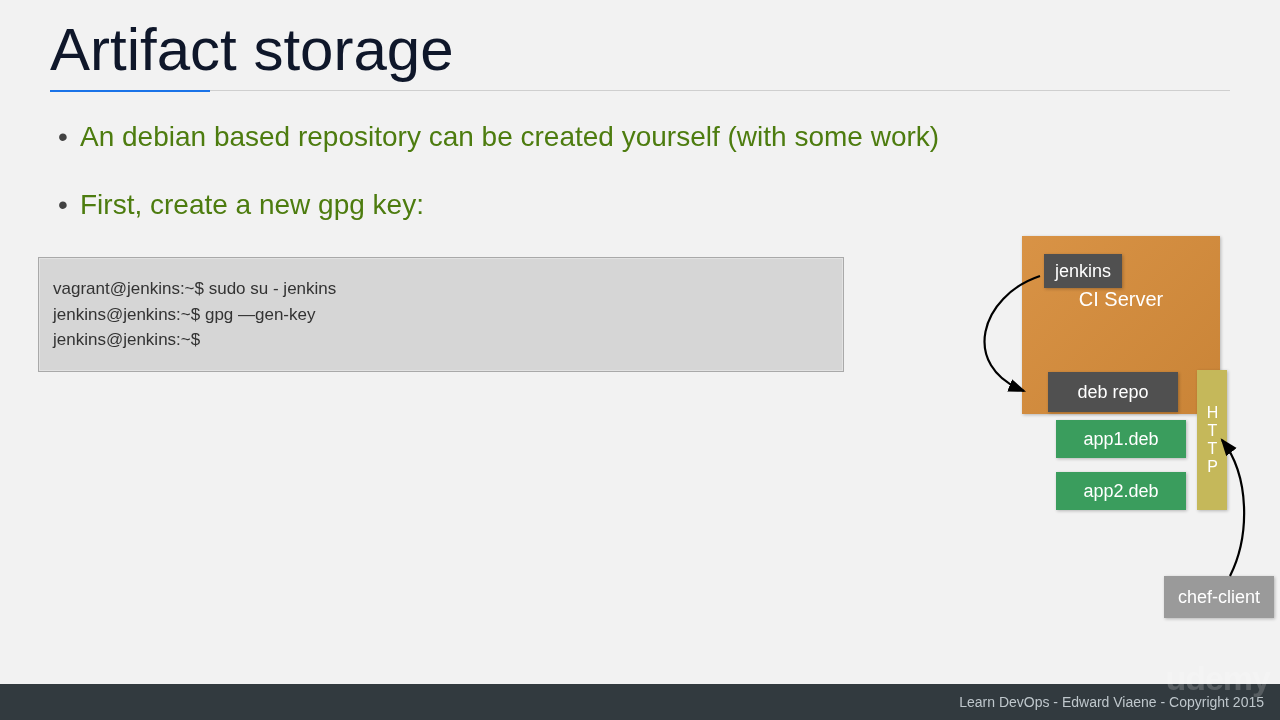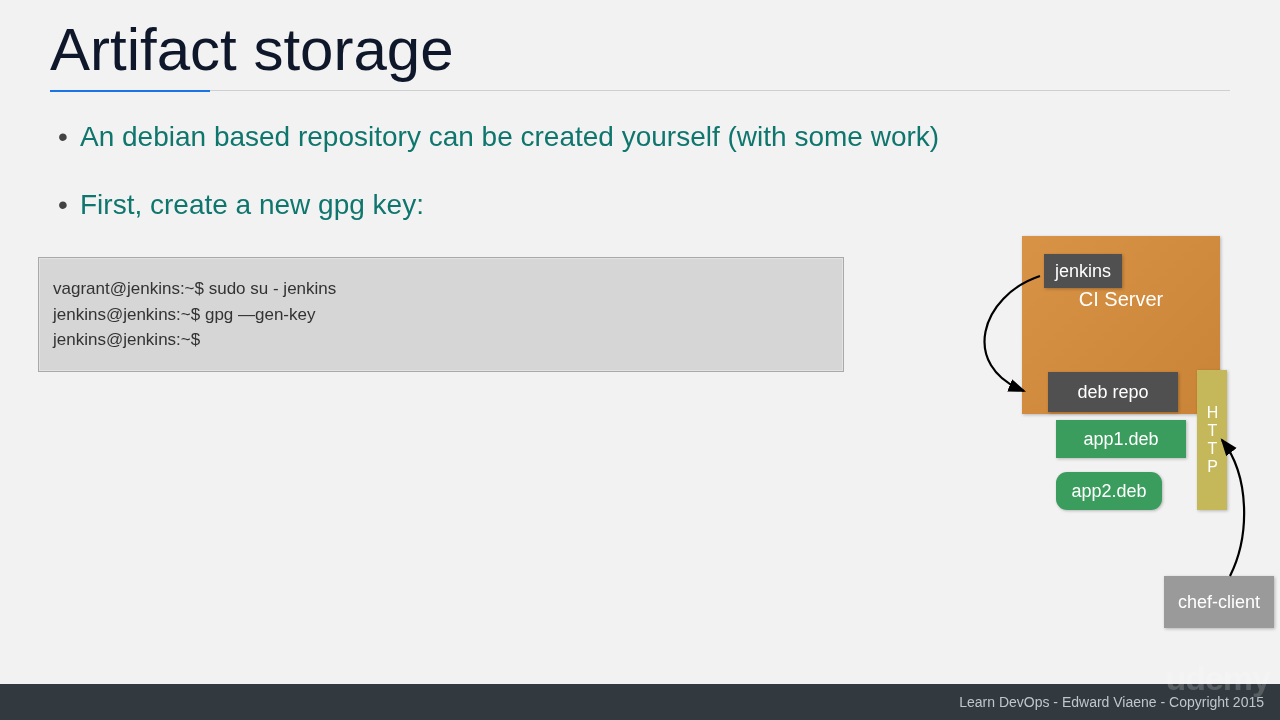--- a/index.html
+++ b/index.html
@@ -31,21 +31,21 @@
     left: 0; top: 0;
     width: 160px; height: 2px;
     background: #1a73e8;
   }
   .bullets {
     padding: 30px 60px 0 80px;
     list-style: none;
   }
   .bullets li {
     font-size: 28px;
-    color: #0f766e;
+    color: #4d7c0f;
     font-weight: 300;
     margin-bottom: 36px;
     position: relative;
   }
   .bullets li::before {
     content: "•";
     position: absolute;
     left: -22px;
     top: 0;
     color: #424242;
@@ -100,23 +100,22 @@
     background: #505050;
     margin-left: 12px;
   }
   .app1-box {
     left: 106px; top: 184px;
     width: 130px; height: 38px;
     background: #3a9d5d;
   }
   .app2-box {
     left: 106px; top: 236px;
-    width: 106px; height: 38px;
+    width: 130px; height: 38px;
     background: #3a9d5d;
-    border-radius: 11px;
   }
   .http-box {
     left: 247px; top: 134px;
     width: 30px; height: 140px;
     background: #c5b85a;
     writing-mode: vertical-rl;
     text-orientation: upright;
     font-size: 16px;
     letter-spacing: 1px;
     display:flex;align-items:center;justify-content:center;
@@ -125,21 +124,21 @@
     left: 86px; top: 316px;
     width: 190px; height: 90px;
     background: #7a4a99;
     background-image: linear-gradient(135deg, rgba(255,255,255,0.06), rgba(0,0,0,0.06));
     font-size: 22px;
     justify-content: flex-start;
     padding-left: 26px;
   }
   .chef-box {
     left: 214px; top: 340px;
-    width: 110px; height: 52px;
+    width: 110px; height: 42px;
     background: #9a9a9a;
   }
   .arrow-svg {
     position: absolute;
     left: -10px; top: 0;
     width: 320px; height: 420px;
     pointer-events: none;
   }
   .footer-bar {
     position: absolute;

